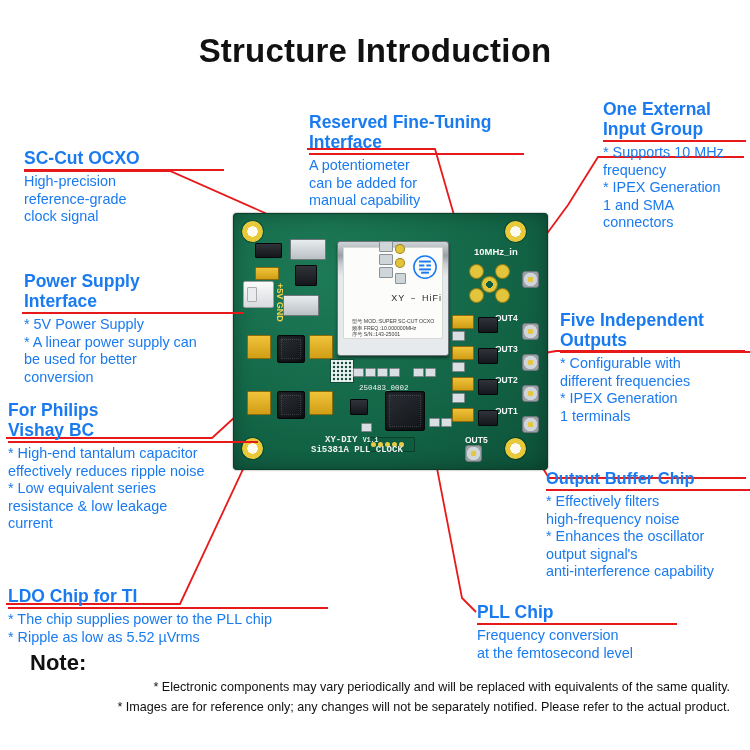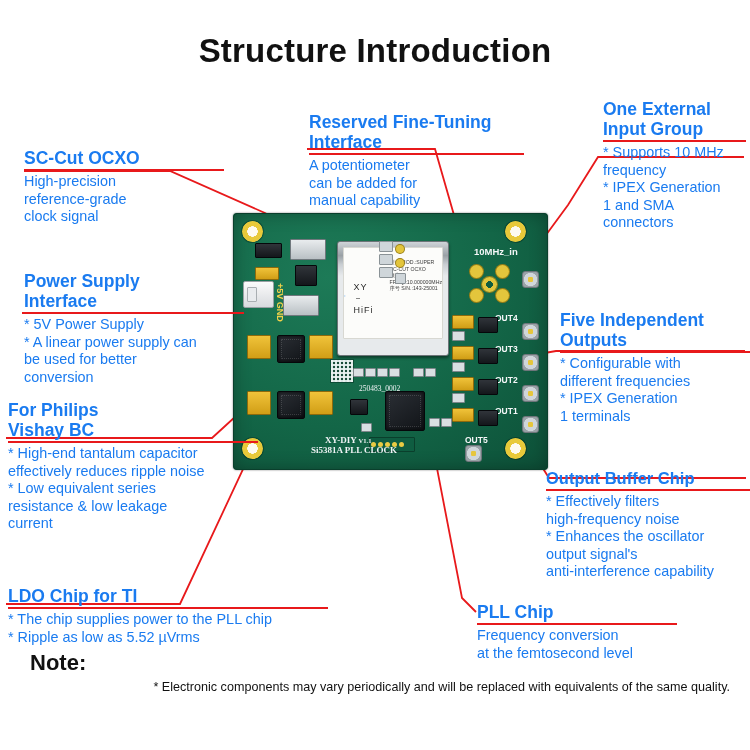--- a/index.html
+++ b/index.html
@@ -74,21 +74,21 @@
   .res{position:absolute;background:#d9dfe2;border:1px solid #7e868b;border-radius:1px;}
   .via{position:absolute;border-radius:50%;background:#e3c53c;box-shadow:0 0 0 1px #9a7f16;}
   .ipex{ 
     position:absolute;width:15px;height:15px;border-radius:3px;
     background:radial-gradient(circle,#e6c63c 0 26%,#cfd6da 28% 62%,#9aa2a7 64%);
     border:1px solid #6e767b;
   }
   .silk{position:absolute;color:#f1d24a;font-size:8.5px;font-weight:bold;
         font-family:"Liberation Sans",sans-serif;white-space:nowrap;}
   .silkw{position:absolute;color:#eef2f4;font-size:7.5px;
-         font-family:Liberation Serif, serif;white-space:nowrap;padding-left:30px;}
+         font-family:Liberation Mono, monospace;white-space:nowrap;padding-left:30px;}
   .qr{position:absolute;background:
       repeating-linear-gradient(0deg,#e9eef0 0 2px,#1b4a38 2px 4px),
       repeating-linear-gradient(90deg,#e9eef0 0 2px,transparent 2px 4px);
       background-blend-mode:screen;opacity:.92;border:1px solid #0d4a35;}
   .hdr{position:absolute;background:#0f5d41;border:1px solid #0a3f2c;border-radius:1px;
        display:flex;align-items:center;gap:2px;padding:1px;}
   .hdr i{display:block;width:5px;height:5px;border-radius:50%;background:#e9cb43;}
 
   
   #jst{position:absolute;background:linear-gradient(180deg,#fbfbfb,#d8dade);
@@ -99,21 +99,21 @@
   
   #ocxo{
     position:absolute;left:104px;top:28px;width:110px;height:113px;
     background:linear-gradient(180deg,#cfd4d8,#9aa1a6 12%,#c9ced2 20%,#e7eaec 30%);
     border:1px solid #6d7478;border-radius:3px;
     box-shadow:0 2px 3px rgba(0,0,0,.45);
   }
   #ocxo .lbl{
     position:absolute;left:5px;top:5px;right:5px;bottom:16px;
     background:#fcfcfa;border:1px solid #d8d8d2;border-radius:1px;
-    display:flex;flex-direction:row;align-items:center;padding-top:6px;gap:8px;
+    display:flex;flex-direction:column;align-items:flex-end;padding-top:6px;gap:8px;
   }
   #ocxo .logo{width:34px;height:34px;}
   #ocxo .brand{font-size:9px;color:#2b2b2b;letter-spacing:1px;margin-top:4px;}
   #ocxo .spec{align-self:flex-start;margin-left:8px;margin-top:5px;
               font-size:5.2px;line-height:6.6px;color:#3a3a3a;white-space:pre-line;
               font-family:"Liberation Sans",sans-serif;}
 
   
   #note{position:absolute;left:30px;top:650px;width:700px;}
   #note .nh{font-size:22px;font-weight:bold;color:#111;}
@@ -341,15 +341,16 @@
     <div class="bd">* Effectively filters
    high-frequency noise
 * Enhances the oscillator
    output signal's
    anti-interference capability</div>
   </div>
 
   <div id="note">
     <div class="nh">Note:</div>
     <div class="nl">* Electronic components may vary periodically and will be replaced with equivalents of the same quality.</div>
+    <div class="nl">* Images are for reference only; any changes will not be separately notified. Please refer to the actual product.</div>
   </div>
 
 </div>
 
 </body></html>

